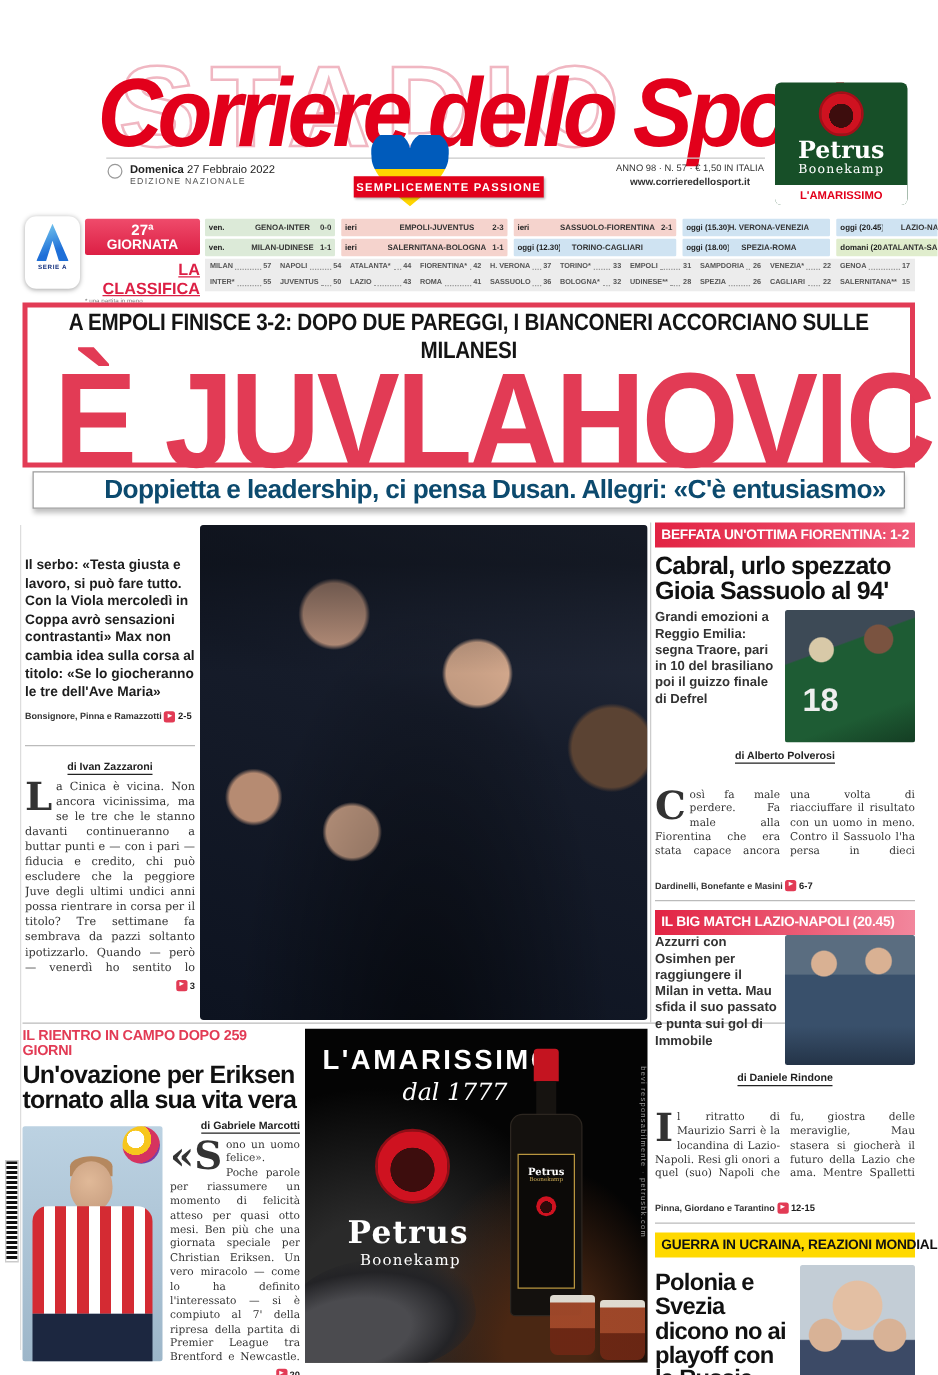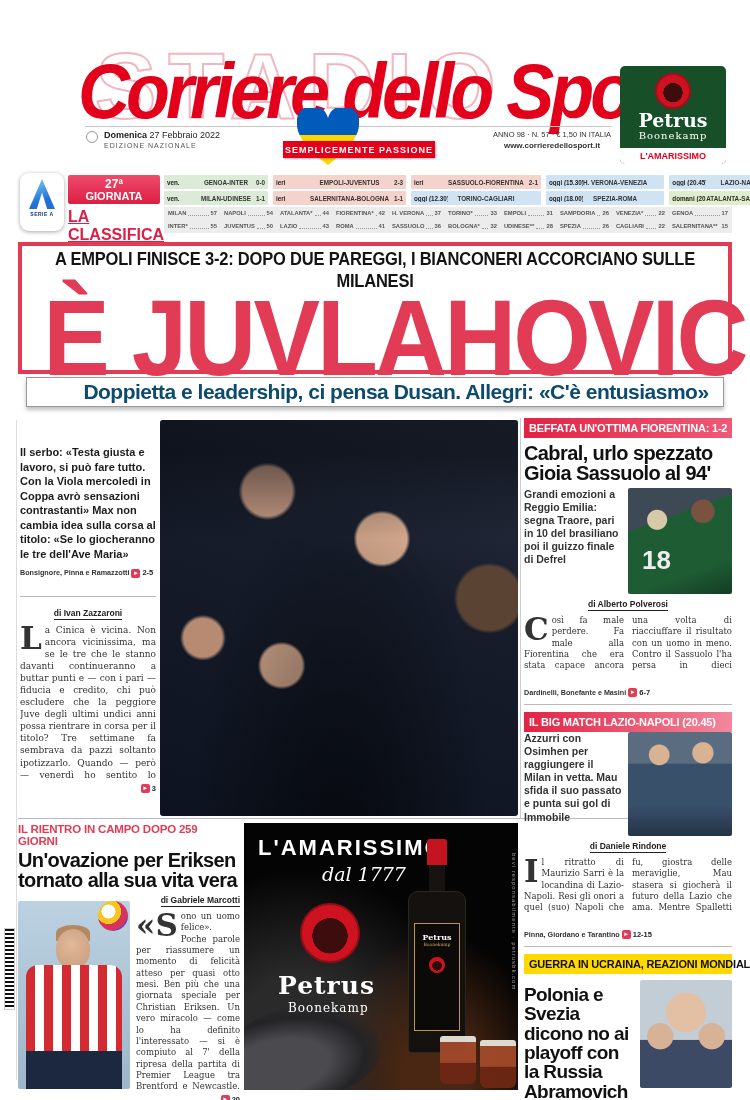--- a/index.html
+++ b/index.html
@@ -43,21 +43,21 @@
   .seriea { position:absolute; left:2px; top:1px; width:44px; height:58px; background:#fff; border-radius:9px;
     box-shadow:0 1px 4px rgba(0,0,0,.35); text-align:center; padding-top:6px; }
   .seriea .logo { width:26px; height:30px; margin:0 auto;
     background:linear-gradient(160deg,#7fd0f0,#1e6fd8 70%); clip-path:polygon(50% 0,100% 100%,70% 100%,50% 45%,30% 100%,0 100%); }
   .seriea .txt { font-size:5px; font-weight:900; color:#16327e; letter-spacing:.5px; margin-top:2px; }
   .round { position:absolute; left:50px; top:3px; width:92px; height:29px; background:linear-gradient(180deg,#ef4b6b,#dc1f44);
     color:#fff; text-align:center; border-radius:2px; padding-top:3px; }
   .round .r1 { font-size:12px; font-weight:900; line-height:1; }
   .round .r2 { font-size:11px; font-weight:900; line-height:1.2; }
   .classifica { position:absolute; left:50px; top:36px; width:92px; }
-  .classifica .lbl { color:#dc1f44; font-size:16px; font-weight:900; text-decoration:underline; }
+  .classifica .lbl { color:#dc1f44; font-size:13px; font-weight:900; text-decoration:underline;text-align:right; }
   .classifica .nt { font-size:5px; color:#777; line-height:1.3; }
   .fixtures { position:absolute; left:146px; top:3px; right:0; height:30px;
     display:grid; grid-template-columns:repeat(5,1fr); grid-auto-flow:column; grid-template-rows:14px 14px; gap:2px 5px; }
   .fx { display:flex; align-items:center; font-size:6.3px; font-weight:bold; color:#333; padding:0 3px; border-radius:1px; }
   .fx .w { width:34px; color:#222; overflow:hidden; white-space:nowrap; }
   .fx .m { flex:1; text-align:center; white-space:nowrap; overflow:hidden; }
   .fx .s { width:14px; text-align:right; }
   .fx.green { background:#dcead8; } .fx.pink { background:#f5d3cd; }
   .fx.blue { background:#cfe3f2; } .fx.green2 { background:#e0edcd; }
   .standings { position:absolute; left:146px; top:35px; right:0; height:26px; background:#ececec;
@@ -172,21 +172,21 @@
   .ph-coaches { width:104px; height:104px; background:
       radial-gradient(circle at 30% 22%, #d9b193 0 9%, transparent 10%),
       radial-gradient(circle at 72% 20%, #d9b193 0 9%, transparent 10%),
       linear-gradient(180deg,#5a6d80 0 30%, #39506b 31% 70%, #243448 100%); }
   .ph-abra { width:92px; height:108px; background:
       radial-gradient(circle at 50% 30%, #e3bfa3 0 22%, transparent 23%),
       radial-gradient(circle at 22% 52%, #d8b296 0 14%, transparent 15%),
       radial-gradient(circle at 78% 52%, #d8b296 0 14%, transparent 15%),
       linear-gradient(180deg,#c3cdd6 0 55%, #3c4a66 56%); }
   .twocol { column-count:2; column-gap:8px; font-size:8.5px; max-height:66px; overflow:hidden; margin-top:2px; }
-  .rcol .author { margin:5px auto 4px; }
+  .rcol .author { margin:5px auto 20px; }
   .sep { height:1px; background:#bbb; margin:7px 0; }
   .uk-head { display:flex; gap:6px; margin-top:6px; }
   .uk-head h2 { flex:1; font-size:19px; }
 </style>
 </head>
 <body>
 
 <div id="page">
 
   <div class="barcode"></div>

